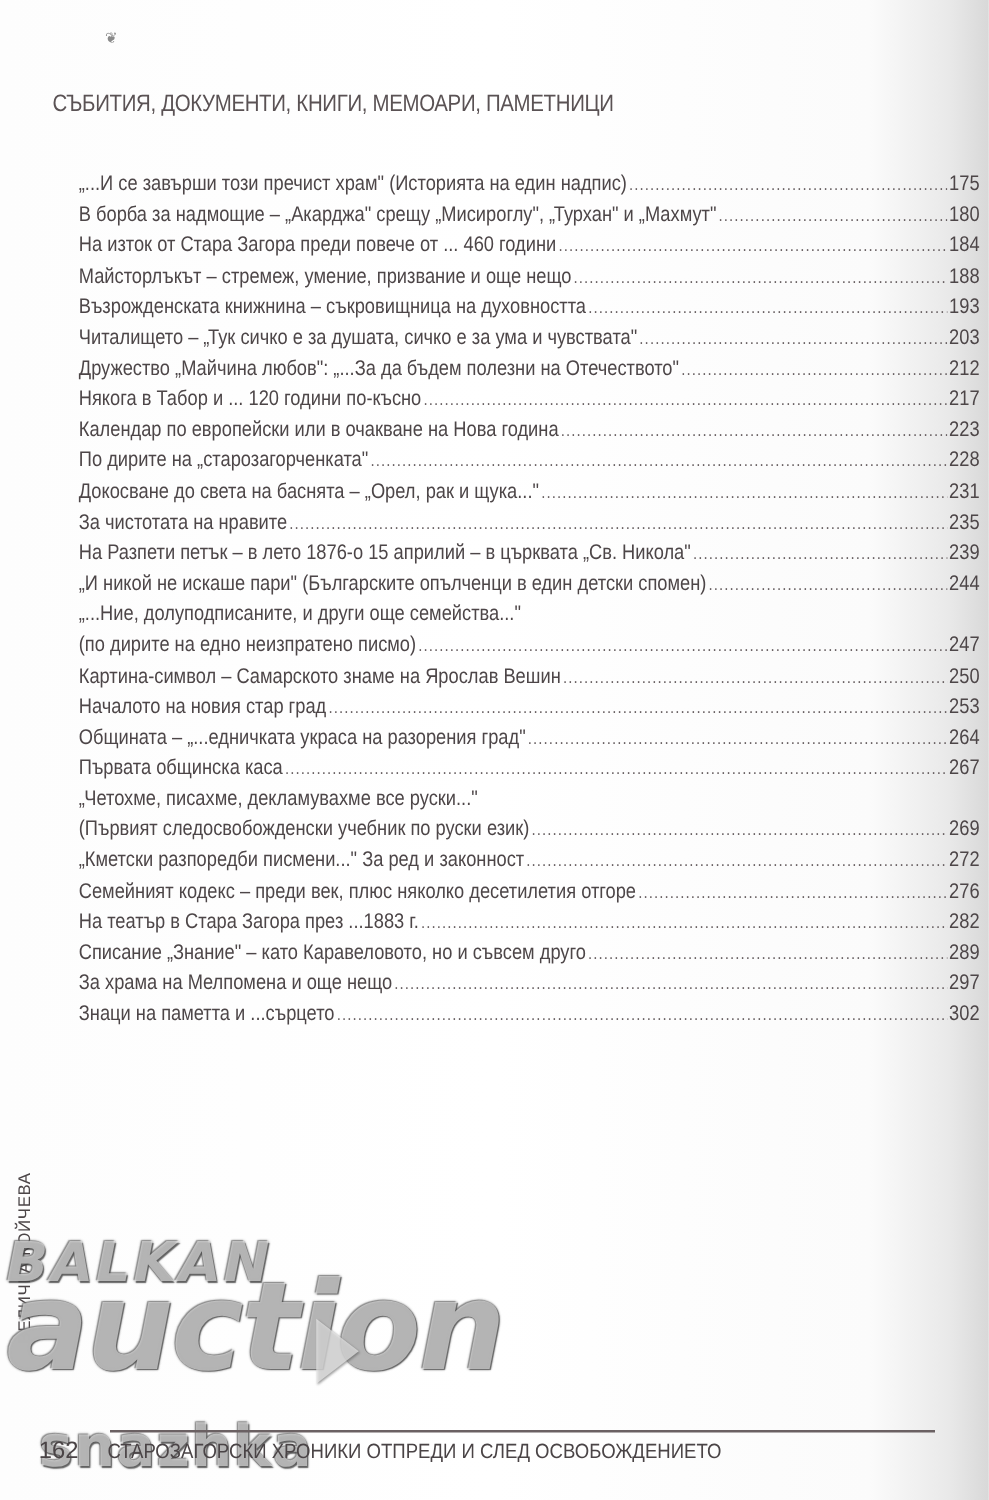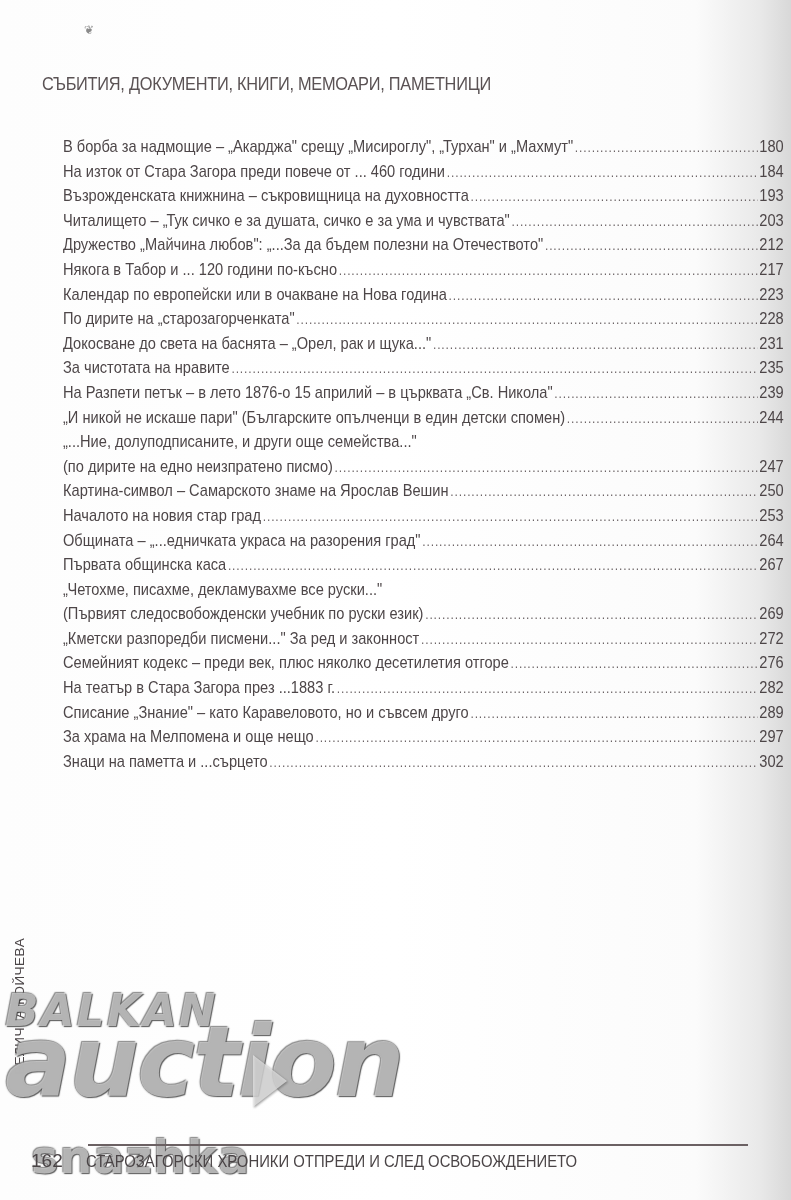--- a/index.html
+++ b/index.html
@@ -77,30 +77,44 @@
 </head>
 <body>
 
 <div class="ornament">❦</div>
 
 <div class="section-title">СЪБИТИЯ, ДОКУМЕНТИ, КНИГИ, МЕМОАРИ, ПАМЕТНИЦИ</div>
 
 <div class="toc" id="toc">
     <div class="toc-row">
       <div class="toc-inner">
+        <span class="toc-title">„...И се завърши този пречист храм" (Историята на един надпис)</span>
+        <span class="toc-dots"></span>
+        <span class="toc-page">175</span>
+      </div>
+    </div>
+    <div class="toc-row">
+      <div class="toc-inner">
         <span class="toc-title">В борба за надмощие – „Акарджа" срещу „Мисироглу", „Турхан" и „Махмут"</span>
         <span class="toc-dots"></span>
         <span class="toc-page">180</span>
       </div>
     </div>
     <div class="toc-row">
       <div class="toc-inner">
         <span class="toc-title">На изток от Стара Загора преди повече от ... 460 години</span>
         <span class="toc-dots"></span>
         <span class="toc-page">184</span>
+      </div>
+    </div>
+    <div class="toc-row">
+      <div class="toc-inner">
+        <span class="toc-title">Майсторлъкът – стремеж, умение, призвание и още нещо</span>
+        <span class="toc-dots"></span>
+        <span class="toc-page">188</span>
       </div>
     </div>
     <div class="toc-row">
       <div class="toc-inner">
         <span class="toc-title">Възрожденската книжнина – съкровищница на духовността</span>
         <span class="toc-dots"></span>
         <span class="toc-page">193</span>
       </div>
     </div>
     <div class="toc-row">

